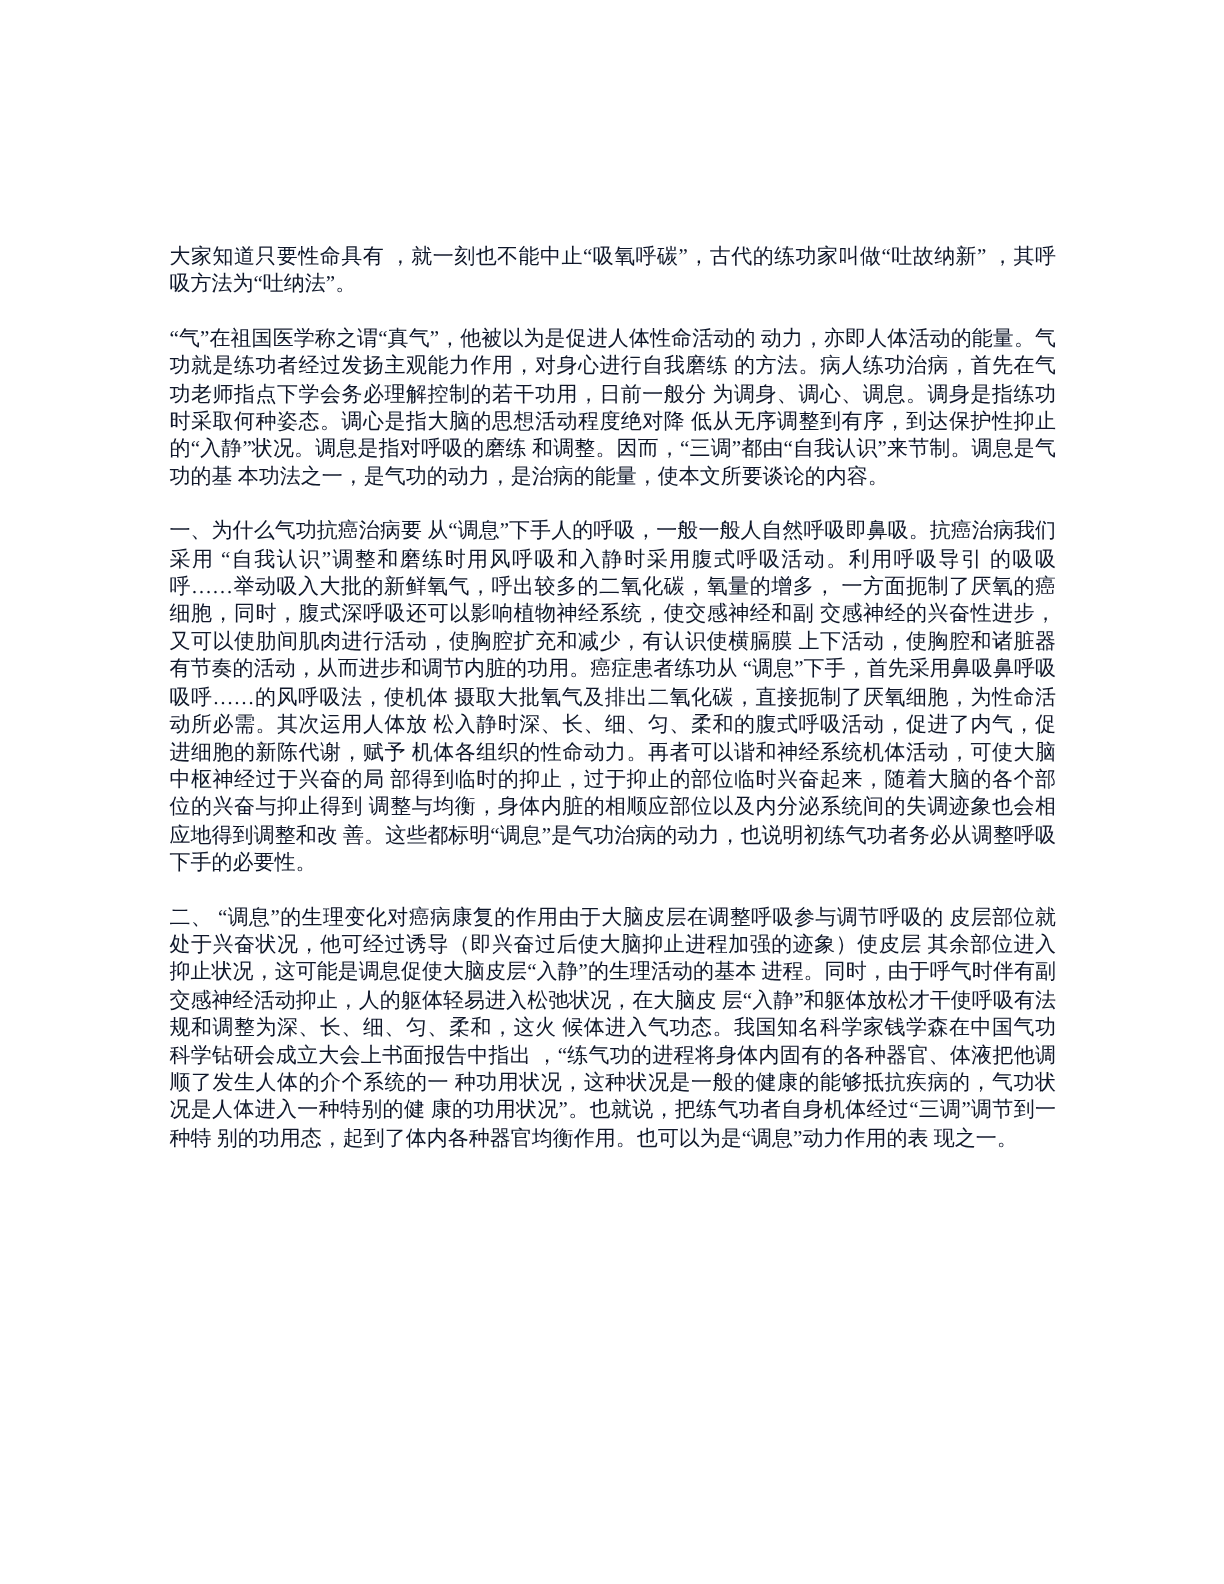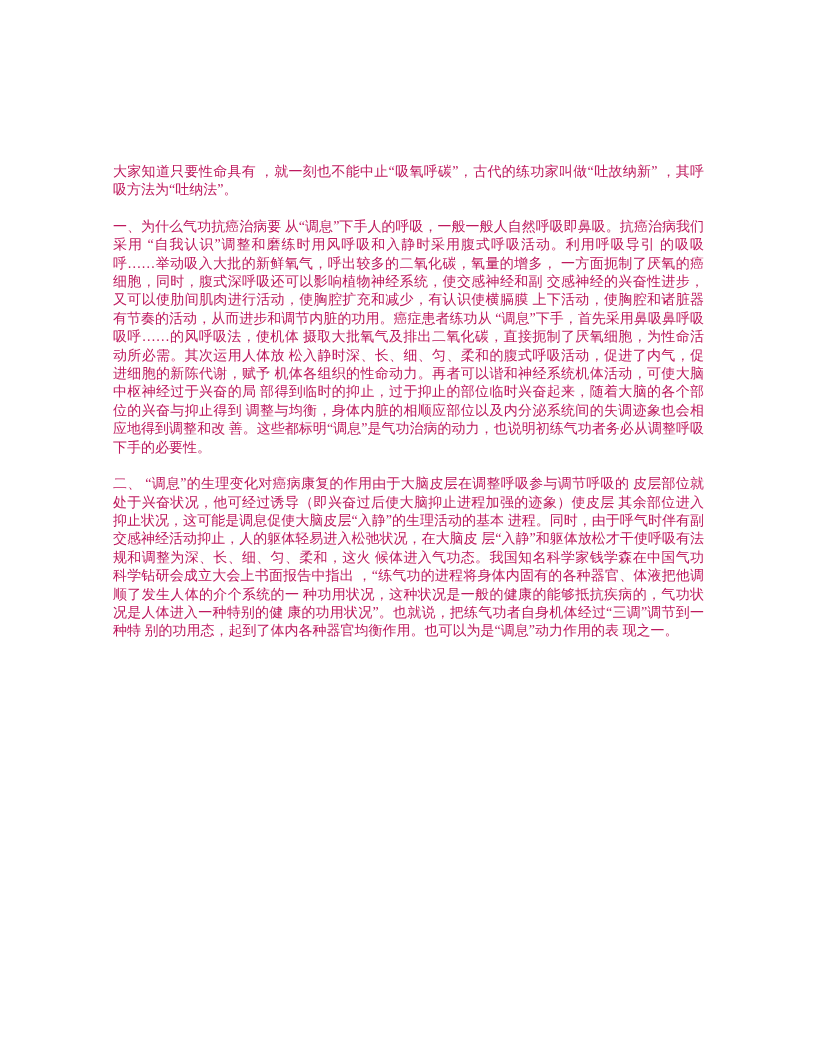--- a/index.html
+++ b/index.html
@@ -16,27 +16,28 @@
   .page {
     position: absolute;
     left: 113px;
     top: 163px;
     width: 591px;
   }
   .para {
     font-family: "Liberation Serif", "DejaVu Serif", serif;
     font-size: 14px;
     line-height: 18.4px;
-    color: #be185d;
+    color: #0f172a;
     text-align: justify;
     margin: 0 0 18px 0;
     word-break: normal;
     overflow-wrap: break-word;
   }
 </style>
 </head>
 <body>
 
 <div class="page">
   <p class="para">大家知道只要性命具有 ，就一刻也不能中止“吸氧呼碳”，古代的练功家叫做“吐故纳新” ，其呼吸方法为“吐纳法”。</p>
+  <p class="para">“气”在祖国医学称之谓“真气”，他被以为是促进人体性命活动的 动力，亦即人体活动的能量。气功就是练功者经过发扬主观能力作用，对身心进行自我磨练 的方法。病人练功治病，首先在气功老师指点下学会务必理解控制的若干功用，日前一般分 为调身、调心、调息。调身是指练功时采取何种姿态。调心是指大脑的思想活动程度绝对降 低从无序调整到有序，到达保护性抑止的“入静”状况。调息是指对呼吸的磨练 和调整。因而，“三调”都由“自我认识”来节制。调息是气功的基 本功法之一，是气功的动力，是治病的能量，使本文所要谈论的内容。</p>
   <p class="para">一、为什么气功抗癌治病要 从“调息”下手人的呼吸，一般一般人自然呼吸即鼻吸。抗癌治病我们采用 “自我认识”调整和磨练时用风呼吸和入静时采用腹式呼吸活动。利用呼吸导引 的吸吸呼……举动吸入大批的新鲜氧气，呼出较多的二氧化碳，氧量的增多， 一方面扼制了厌氧的癌细胞，同时，腹式深呼吸还可以影响植物神经系统，使交感神经和副 交感神经的兴奋性进步，又可以使肋间肌肉进行活动，使胸腔扩充和减少，有认识使横膈膜 上下活动，使胸腔和诸脏器有节奏的活动，从而进步和调节内脏的功用。癌症患者练功从 “调息”下手，首先采用鼻吸鼻呼吸吸呼……的风呼吸法，使机体 摄取大批氧气及排出二氧化碳，直接扼制了厌氧细胞，为性命活动所必需。其次运用人体放 松入静时深、长、细、匀、柔和的腹式呼吸活动，促进了内气，促进细胞的新陈代谢，赋予 机体各组织的性命动力。再者可以谐和神经系统机体活动，可使大脑中枢神经过于兴奋的局 部得到临时的抑止，过于抑止的部位临时兴奋起来，随着大脑的各个部位的兴奋与抑止得到 调整与均衡，身体内脏的相顺应部位以及内分泌系统间的失调迹象也会相应地得到调整和改 善。这些都标明“调息”是气功治病的动力，也说明初练气功者务必从调整呼吸 下手的必要性。</p>
   <p class="para">二、 “调息”的生理变化对癌病康复的作用由于大脑皮层在调整呼吸参与调节呼吸的 皮层部位就处于兴奋状况，他可经过诱导（即兴奋过后使大脑抑止进程加强的迹象）使皮层 其余部位进入抑止状况，这可能是调息促使大脑皮层“入静”的生理活动的基本 进程。同时，由于呼气时伴有副交感神经活动抑止，人的躯体轻易进入松弛状况，在大脑皮 层“入静”和躯体放松才干使呼吸有法规和调整为深、长、细、匀、柔和，这火 候体进入气功态。我国知名科学家钱学森在中国气功科学钻研会成立大会上书面报告中指出 ，“练气功的进程将身体内固有的各种器官、体液把他调顺了发生人体的介个系统的一 种功用状况，这种状况是一般的健康的能够抵抗疾病的，气功状况是人体进入一种特别的健 康的功用状况”。也就说，把练气功者自身机体经过“三调”调节到一种特 别的功用态，起到了体内各种器官均衡作用。也可以为是“调息”动力作用的表 现之一。</p>
 </div>
 
 </body></html>

